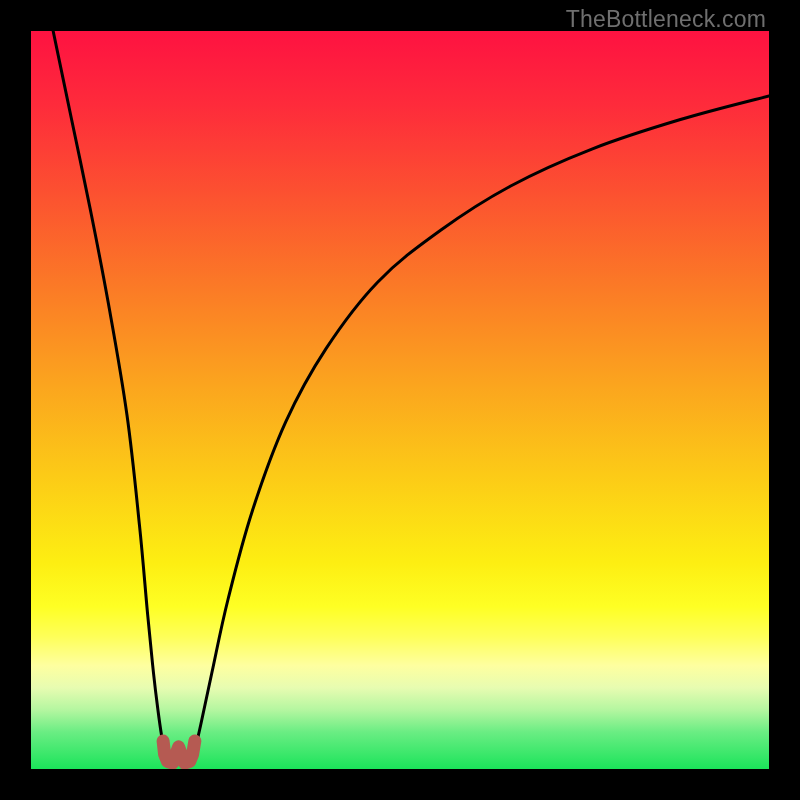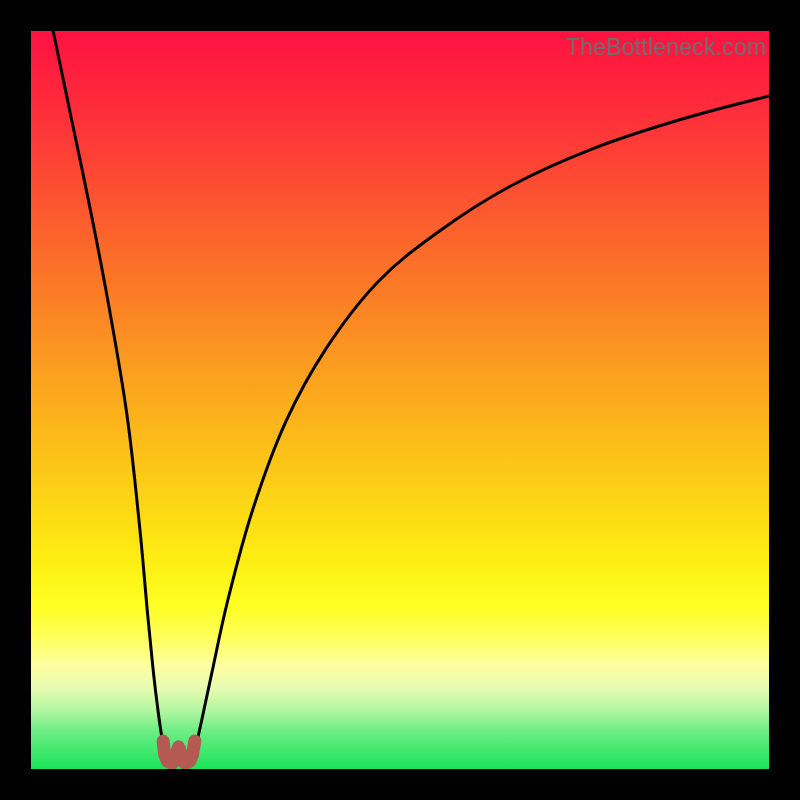--- a/index.html
+++ b/index.html
@@ -29,21 +29,20 @@
     inset: 0;
   }
   .watermark {
     position: absolute;
     top: 6px;
     right: 34px;
     color: #6f6f6f;
     font-size: 23px;
     font-weight: 400;
     letter-spacing: 0.2px;
-    margin-top: 28px;
   }
   svg.curves {
     position: absolute;
     inset: 0;
   }
 </style>
 </head>
 <body>
 
 <div class="frame">

